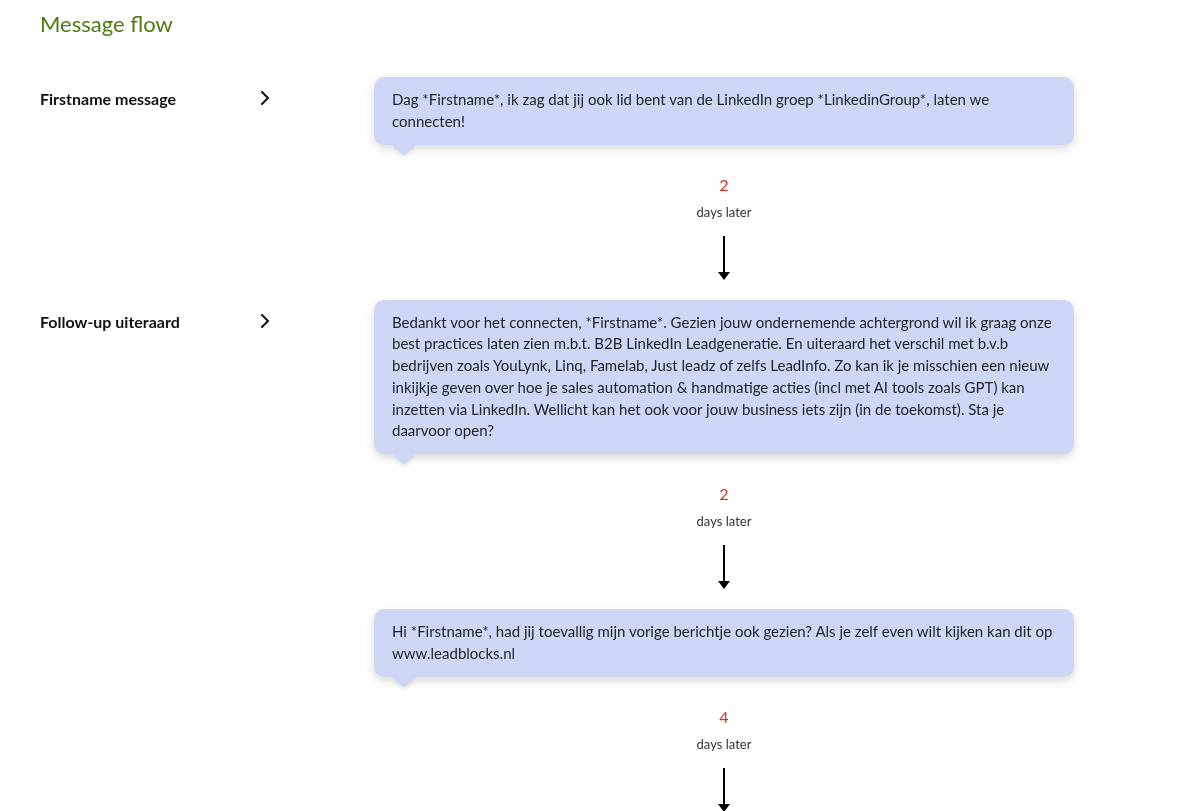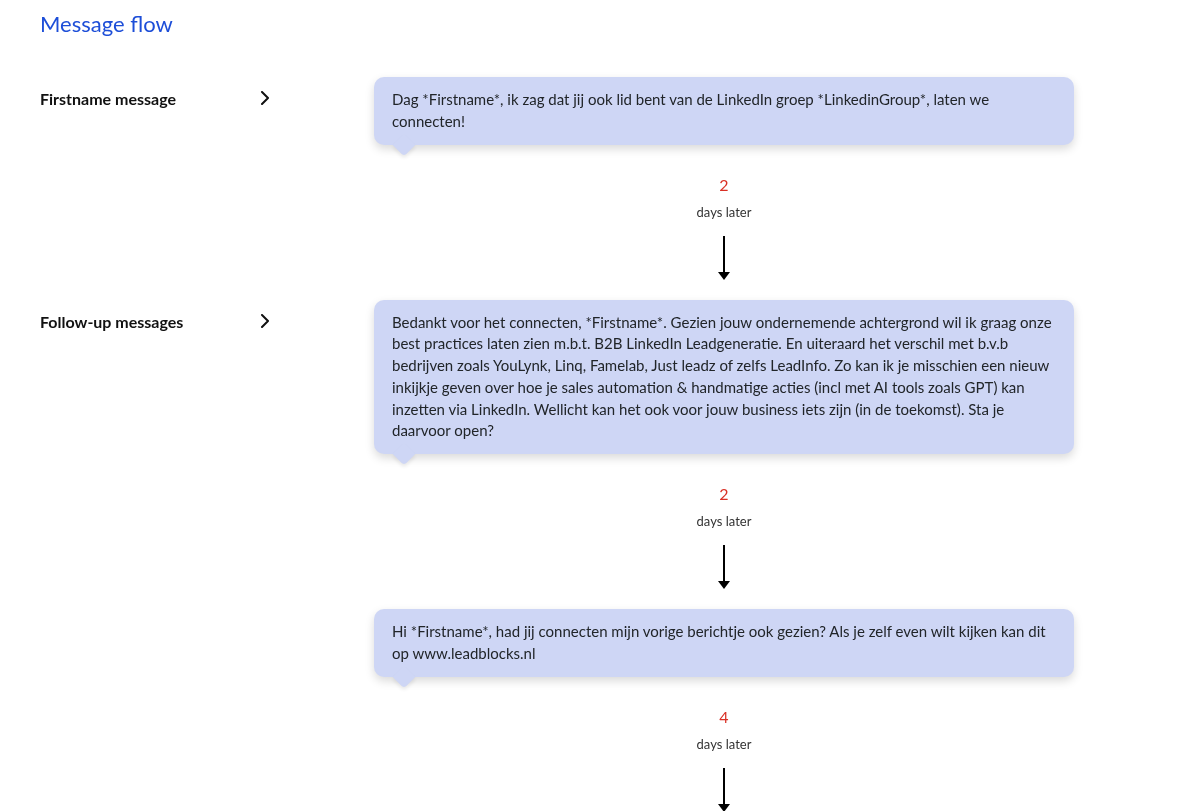--- a/index.html
+++ b/index.html
@@ -17,21 +17,21 @@
     font-family: "Lato", "Segoe UI", -apple-system, BlinkMacSystemFont, Arial, sans-serif;
     color: var(--text);
     width: 1178px;
   }
   .container {
     padding: 0 30px 40px 40px;
   }
   h1.page-title {
     font-size: 22px;
     font-weight: 400;
-    color: #1d4ed8;
+    color: #4d7c0f;
     margin: 10px 0 40px 0;
   }
   .row {
     display: flex;
     align-items: flex-start;
   }
   .side-label {
     width: 260px;
     flex: 0 0 260px;
     display: flex;
@@ -134,42 +134,42 @@
         <svg width="16" height="48" viewBox="0 0 16 48">
             <line x1="8" y1="2" x2="8" y2="40" stroke="#000" stroke-width="2"></line>
             <path d="M2 38 L8 46 L14 38" fill="#000"></path>
           </svg>
       </div>
     </div>
   </div>
 
   <div class="row">
     <div class="side-label">
-      <span>Follow-up  messages</span>
+      <span>Follow-up  uiteraard</span>
       <span class="chev">
         <svg width="10" height="14" viewBox="0 0 10 14">
             <path d="M2 1 L8 7 L2 13" stroke="#111" stroke-width="2" fill="none" stroke-linecap="round" stroke-linejoin="round"></path>
           </svg>
       </span>
     </div>
     <div class="flow-col">
       <div class="bubble">Bedankt voor het connecten, *Firstname*. Gezien jouw ondernemende achtergrond wil ik graag onze best practices laten zien m.b.t. B2B LinkedIn Leadgeneratie. En uiteraard het verschil met b.v.b bedrijven zoals YouLynk, Linq, Famelab, Just leadz of zelfs LeadInfo. Zo kan ik je misschien een nieuw inkijkje geven over hoe je sales automation &amp; handmatige acties (incl met AI tools zoals GPT) kan inzetten via LinkedIn. Wellicht kan het ook voor jouw business iets zijn (in de toekomst). Sta je daarvoor open?</div>
 
       <div class="delay">
         <span class="num">2</span>
         <span class="lbl">days later</span>
       </div>
       <div class="arrow">
         <svg width="16" height="48" viewBox="0 0 16 48">
             <line x1="8" y1="2" x2="8" y2="40" stroke="#000" stroke-width="2"></line>
             <path d="M2 38 L8 46 L14 38" fill="#000"></path>
           </svg>
       </div>
 
-      <div class="bubble">Hi *Firstname*, had jij connecten mijn vorige berichtje ook gezien? Als je zelf even wilt kijken kan dit op www.leadblocks.nl</div>
+      <div class="bubble">Hi *Firstname*, had jij toevallig mijn vorige berichtje ook gezien? Als je zelf even wilt kijken kan dit op www.leadblocks.nl</div>
 
       <div class="delay">
         <span class="num">4</span>
         <span class="lbl">days later</span>
       </div>
       <div class="arrow">
         <svg width="16" height="48" viewBox="0 0 16 48">
             <line x1="8" y1="2" x2="8" y2="40" stroke="#000" stroke-width="2"></line>
             <path d="M2 38 L8 46 L14 38" fill="#000"></path>
           </svg>

